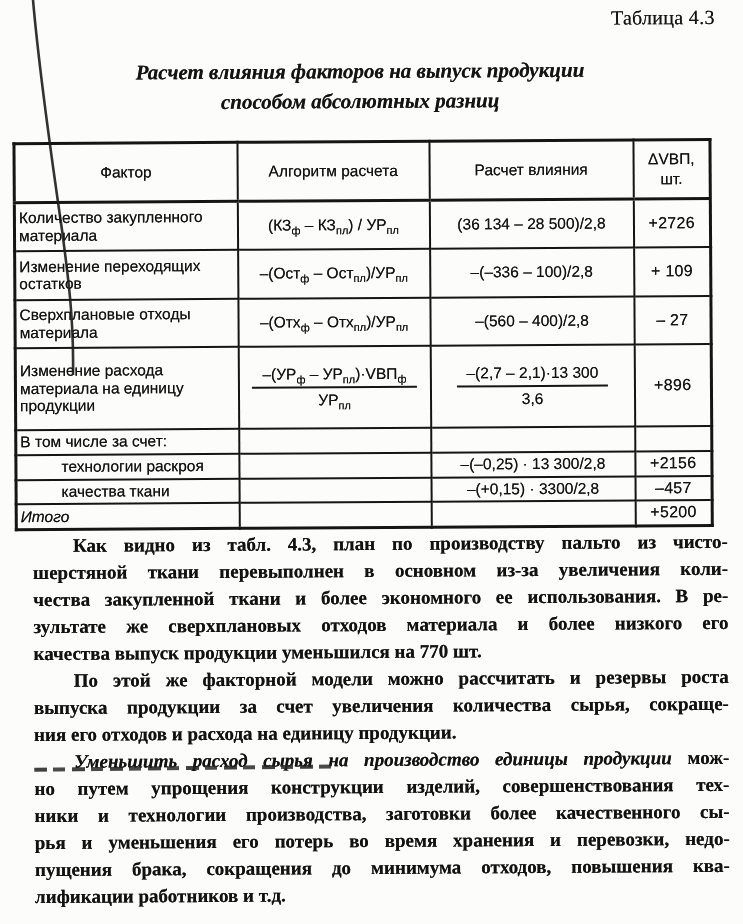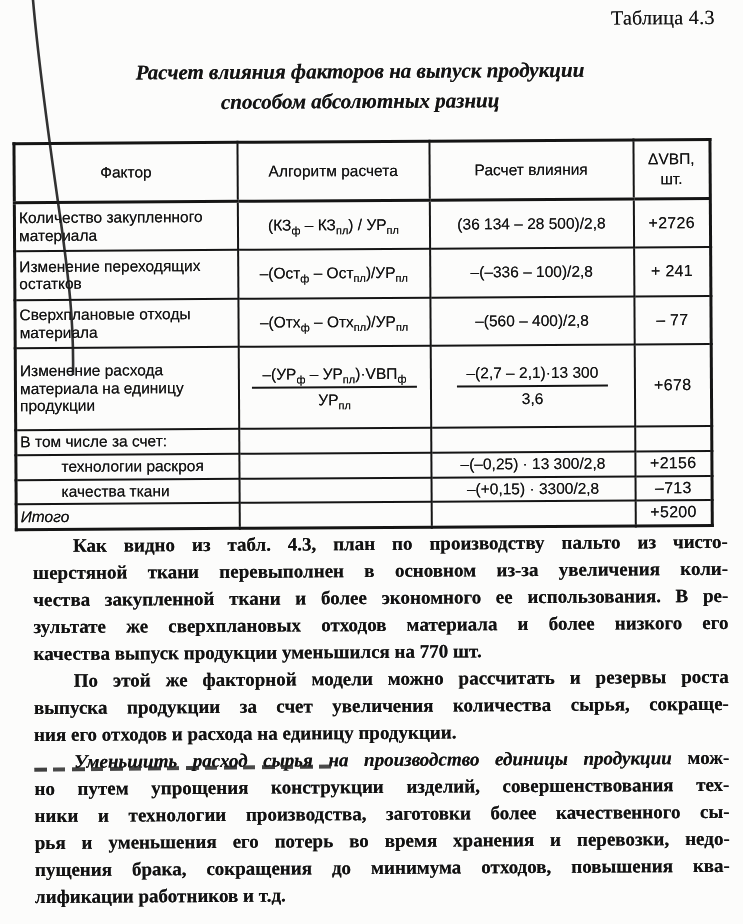--- a/index.html
+++ b/index.html
@@ -101,66 +101,66 @@
           <td class="c-factor">Количество закупленного материала</td>
           <td class="c-alg"><span>(КЗ</span><sub>ф</sub><span> – КЗ</span><sub>пл</sub><span>) / УР</span><sub>пл</sub></td>
           <td class="c-calc">(36 134 – 28 500)/2,8</td>
           <td class="c-delta">+2726</td>
         </tr>
 
         <tr style="height:49px">
           <td class="c-factor">Изменение переходящих остатков</td>
           <td class="c-alg"><span>–(Ост</span><sub>ф</sub><span> – Ост</span><sub>пл</sub><span>)/УР</span><sub>пл</sub></td>
           <td class="c-calc">–(–336 – 100)/2,8</td>
-          <td class="c-delta">+ 241</td>
+          <td class="c-delta">+ 109</td>
         </tr>
 
         <tr style="height:48px">
           <td class="c-factor">Сверхплановые отходы материала</td>
           <td class="c-alg"><span>–(Отх</span><sub>ф</sub><span> – Отх</span><sub>пл</sub><span>)/УР</span><sub>пл</sub></td>
           <td class="c-calc">–(560 – 400)/2,8</td>
-          <td class="c-delta">– 77</td>
+          <td class="c-delta">– 27</td>
         </tr>
 
         <tr style="height:82px">
           <td class="c-factor">Изменение расхода материала на единицу продукции</td>
           <td class="c-alg">
             <span class="frac">
               <span class="num" style="display:block"><span>–(УР</span><sub>ф</sub><span> – УР</span><sub>пл</sub><span>)·VВП</span><sub>ф</sub></span>
               <span class="den" style="display:block"><span>УР</span><sub>пл</sub></span>
             </span>
           </td>
           <td class="c-calc">
             <span class="frac">
               <span class="num" style="display:block">–(2,7 – 2,1)·13 300</span>
               <span class="den" style="display:block">3,6</span>
             </span>
           </td>
-          <td class="c-delta">+678</td>
+          <td class="c-delta">+896</td>
         </tr>
 
         <tr style="height:25px">
           <td class="c-factor">В том числе за счет:</td>
           <td class="c-alg"></td>
           <td class="c-calc"></td>
           <td class="c-delta"></td>
         </tr>
 
         <tr style="height:25px" class="indent">
           <td class="c-factor">технологии раскроя</td>
           <td class="c-alg"></td>
           <td class="c-calc">–(–0,25) · 13 300/2,8</td>
           <td class="c-delta">+2156</td>
         </tr>
 
         <tr style="height:24px" class="indent">
           <td class="c-factor">качества ткани</td>
           <td class="c-alg"></td>
           <td class="c-calc">–(+0,15) · 3300/2,8</td>
-          <td class="c-delta">–713</td>
+          <td class="c-delta">–457</td>
         </tr>
 
         <tr style="height:26px" class="total">
           <td class="c-factor">Итого</td>
           <td class="c-alg"></td>
           <td class="c-calc"></td>
           <td class="c-delta">+5200</td>
         </tr>
 
       </tbody>

